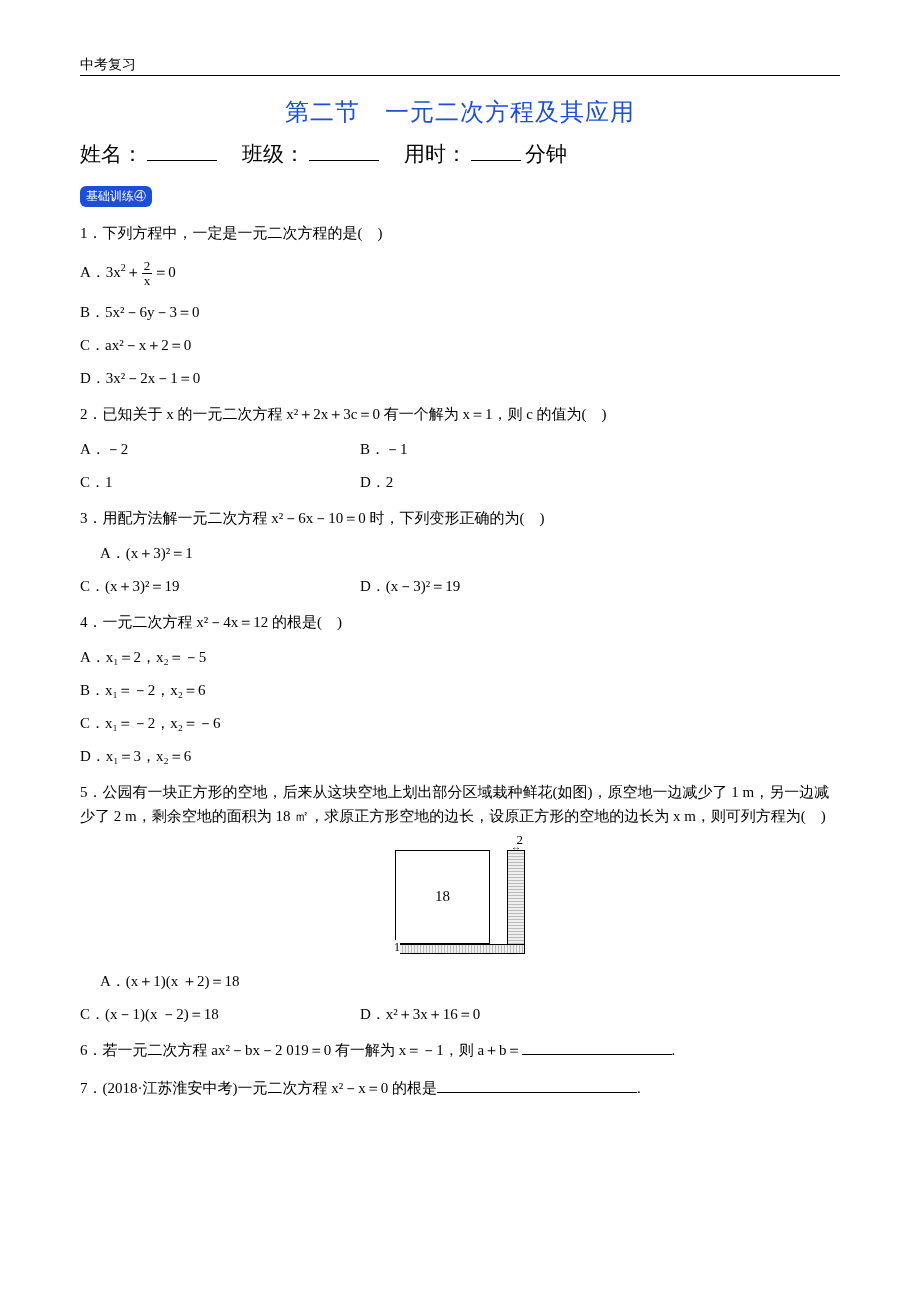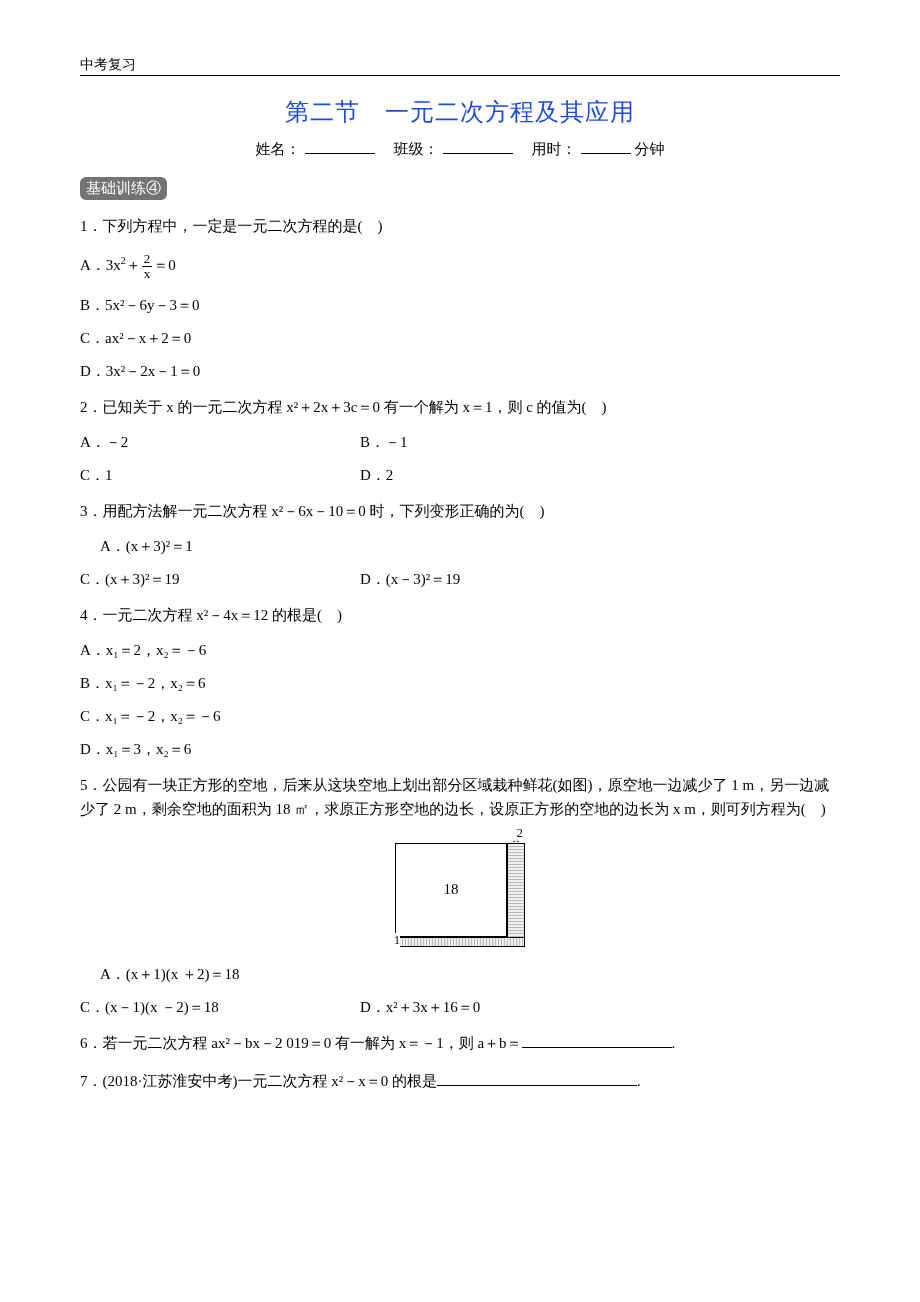--- a/index.html
+++ b/index.html
@@ -22,44 +22,44 @@
   }
   .title {
     text-align: center;
     color: #1d4ed8;
     font-size: 24px;
     font-family: "SimHei", "黑体", sans-serif;
     margin: 14px 0 12px 0;
     letter-spacing: 1px;
   }
   .info-row {
-    text-align: center;
-    font-size: 15px;
+    text-align: left;
+    font-size: 21px;
     margin-bottom: 18px;
   }
   .blank-line {
     display: inline-block;
     border-bottom: 1px solid #000;
     width: 70px;
     vertical-align: baseline;
     margin: 0 4px;
   }
   .blank-line-short {
     display: inline-block;
     border-bottom: 1px solid #000;
     width: 50px;
     vertical-align: baseline;
     margin: 0 4px;
   }
   .badge-holder { margin: 8px 0 14px 0; }
   .badge {
     display: inline-block;
-    background: #737373;
+    background: #1d4ed8;
     color: #fff;
-    font-size: 15px;
+    font-size: 12px;
     padding: 2px 6px;
     border-radius: 6px;
     font-family: Liberation Sans, sans-serif;
   }
   .qline {
     margin: 14px 0;
     line-height: 1.6;
   }
   .frac {
     display: inline-block;
@@ -101,21 +101,21 @@
     position: absolute;
     left: 0; bottom: 0;
     width: 130px; height: 10px;
     background: repeating-linear-gradient(90deg,#bbb,#bbb 1px,#eee 1px,#eee 3px);
     border: 1px solid #000;
     box-sizing: border-box;
   }
   .fig .inner {
     position: absolute;
     left: 0; top: 8px;
-    width: 112px; height: 94px;
+    width: 95px; height: 94px;
     border: 1px solid #000;
     background: #fff;
     box-sizing: border-box;
     display: flex;
     align-items: center;
     justify-content: center;
     font-size: 15px;
   }
   .fig .lbl-top {
     position: absolute;
@@ -190,21 +190,21 @@
   <div class="qline">3．用配方法解一元二次方程 x²－6x－10＝0 时，下列变形正确的为(　)</div>
   <div class="two-col">
     <div>A．(x＋3)²＝1</div>
   </div>
   <div class="two-col">
     <div>C．(x＋3)²＝19</div>
     <div>D．(x－3)²＝19</div>
   </div>
 
   <div class="qline">4．一元二次方程 x²－4x＝12 的根是(　)</div>
-  <div class="indent-opt">A．x₁＝2，x₂＝－6</div>
+  <div class="indent-opt">A．x₁＝2，x₂＝－5</div>
   <div class="indent-opt">B．x₁＝－2，x₂＝6</div>
   <div class="indent-opt">C．x₁＝－2，x₂＝－6</div>
   <div class="indent-opt">D．x₁＝3，x₂＝6</div>
 
   <div class="qline">5．公园有一块正方形的空地，后来从这块空地上划出部分区域栽种鲜花(如图)，原空地一边减少了 1 m，另一边减少了 2 m，剩余空地的面积为 18 ㎡，求原正方形空地的边长，设原正方形的空地的边长为 x m，则可列方程为(　)</div>
   <div class="fig-wrap">
     <div class="fig">
       <div class="lbl-top">2</div>
       <div class="arrow-top">↔</div>
       <div class="shaded-r"></div>

